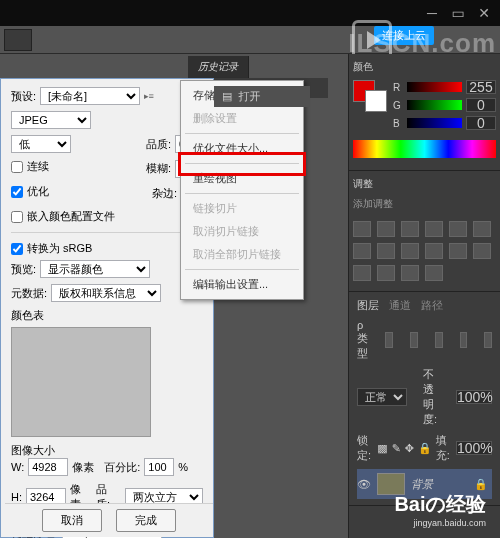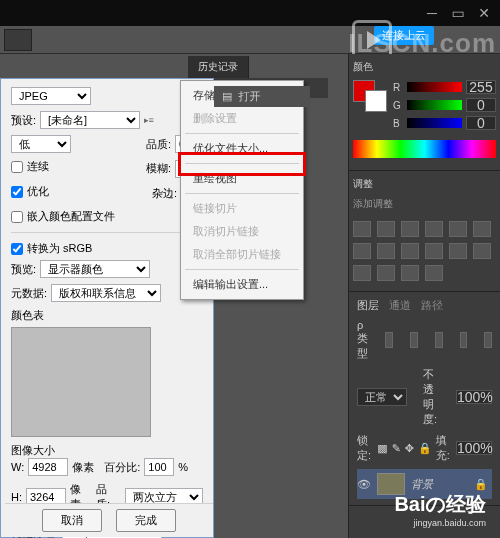--- a/index.html
+++ b/index.html
@@ -2,21 +2,21 @@
 <html><head>
 <meta charset="utf-8">
 <style>
 *{margin:0;padding:0;box-sizing:border-box;font-family:"Microsoft YaHei",sans-serif;font-size:11px;}
 body{background:#535353;width:500px;height:538px;position:relative;overflow:hidden;color:#ccc;}
 .topbar{position:absolute;top:0;right:0;left:0;height:26px;background:#0d0d0d;display:flex;justify-content:flex-end;align-items:center;gap:2px;padding-right:4px;}
 .topbar .winbtn{width:24px;height:18px;display:flex;align-items:center;justify-content:center;color:#aaa;font-size:14px;}
 .toolbar{position:absolute;top:26px;left:0;right:0;height:28px;background:#535353;border-bottom:1px solid #2a2a2a;display:flex;align-items:center;padding-left:4px;}
 .toolbar .tool{width:28px;height:22px;background:#3a3a3a;margin-right:4px;border:1px solid #222;}
 .btn-blue{position:absolute;top:26px;left:374px;background:#0f9bff;color:#fff;padding:2px 8px;border-radius:2px;font-size:10px;}
-.tabs{position:absolute;top:56px;left:188px;height:22px;display:flex;}
+.tabs{position:absolute;top:56px;left:188px;height:22px;display:flex;font-style:italic;}
 .tab{background:#2f2f2f;color:#ddd;padding:4px 10px;font-size:10px;border-right:1px solid #222;}
 .filebar{position:absolute;top:78px;left:188px;background:#3a3a3a;padding:3px 8px;font-size:10px;color:#ccc;width:140px;display:flex;align-items:center;gap:6px;}
 .thumb{width:16px;height:14px;background:#7a7a5a;}
 .dialog{position:absolute;top:78px;left:0;width:214px;height:460px;background:#f0f0f0;border:1px solid #7a9cc6;color:#000;}
 .dlg-body{padding:8px 10px;}
 .row{display:flex;align-items:center;margin-bottom:6px;gap:4px;}
 .lbl{font-size:11px;color:#000;}
 select,input[type=text]{border:1px solid #abadb3;background:#fff;font-size:11px;padding:1px 3px;height:18px;}
 select{width:100px;}
 .hr{border-top:1px solid #d0d0d0;margin:8px 0;}
@@ -80,26 +80,26 @@
   <div class="tab">历史记录</div>
 </div>
 <div class="filebar">
   <div class="thumb"></div>
   <span>DSC_0508.JPG</span>
 </div>
 
 <div class="dialog">
   <div class="dlg-body">
     <div class="row">
-      <select style="width:80px"><option>JPEG</option></select>
-    </div>
-    <div class="row">
       <span class="lbl">预设:</span>
       <select><option>[未命名]</option></select>
       <span class="arrow">▸≡</span>
+    </div>
+    <div class="row">
+      <select style="width:80px"><option>JPEG</option></select>
     </div>
     <div class="row">
       <select style="width:60px"><option>低</option></select>
       <span class="lbl" style="margin-left:auto">品质:</span>
       <input type="text" style="width: 28px;" value="0">
     </div>
     <div class="row">
       <label class="chk">
           <input type="checkbox" style="">
           <span>连续</span>

